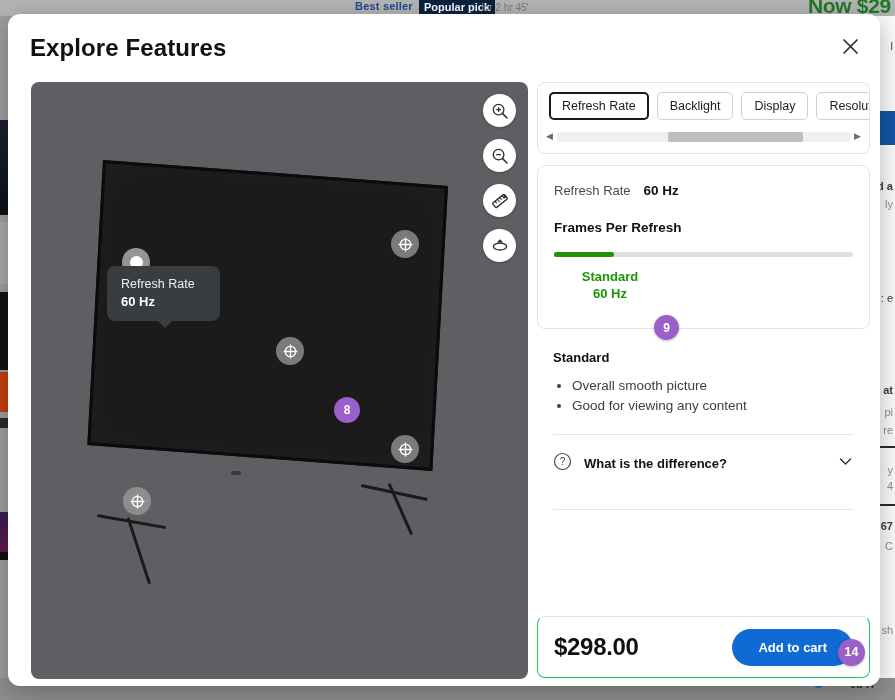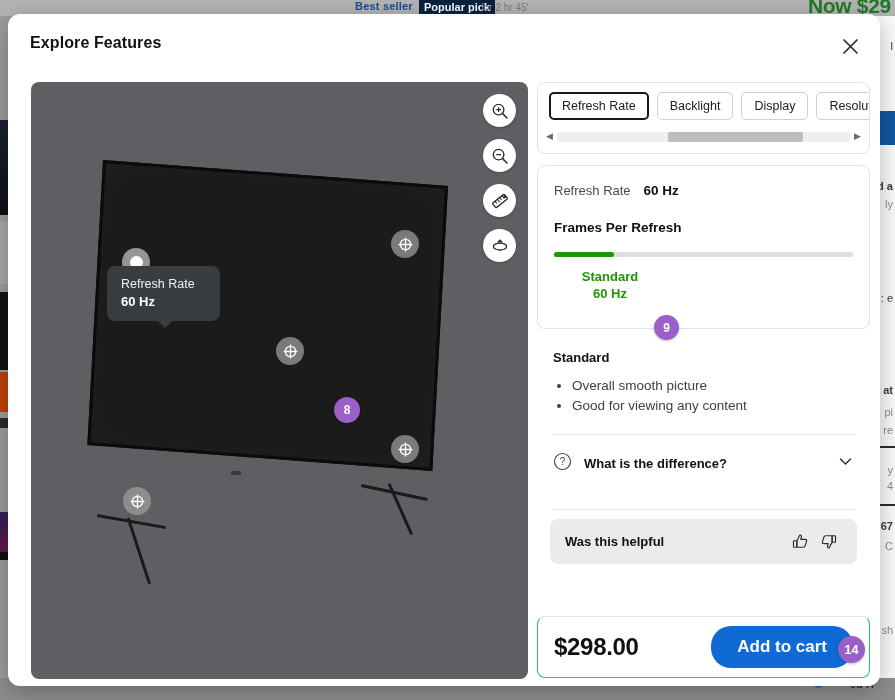--- a/index.html
+++ b/index.html
@@ -53,21 +53,21 @@
   #modal {
     position: absolute; left: 8px; top: 14px;
     width: 872px; height: 672px;
     background: #ffffff; border-radius: 12px;
     box-shadow: 0 6px 26px rgba(0,0,0,.28);
     overflow: hidden;
   }
   .modal-header { position: relative; height: 62px; }
   .modal-title {
     position: absolute; left: 22px; top: 20px;
-    font-size: 16px; font-weight: bold; color: #111; letter-spacing: .1px;
+    font-size: 24px; font-weight: bold; color: #111; letter-spacing: .1px;
   }
   .close-btn {
     position: absolute; right: 16px; top: 18px;
     width: 28px; height: 28px; display: flex; align-items: center; justify-content: center;
     cursor: pointer; color: #333; background: none; border: none;
   }
   .close-btn svg { display: block; }
 
   .modal-body { position: absolute; left: 0; top: 62px; right: 0; bottom: 0; }
 
@@ -210,21 +210,21 @@
   .helpful-btn { width: 28px; height: 28px; display: flex; align-items: center; justify-content: center; cursor: pointer; background: none; border: none; }
 
   .buy-card {
     position: absolute; left: 0; right: 0; bottom: 0; height: 62px;
     border: 1px solid #22c55e; border-top: 1px solid #e3e3e3; border-radius: 8px;
     background: #fff; display: flex; align-items: center; padding: 0 16px;
   }
   .price { flex: 1; font-size: 24px; font-weight: bold; color: #111; letter-spacing: -.3px; }
   .cart-btn {
     position: relative; background: #0f6ad6; color: #fff; border: none; border-radius: 20px;
-    padding: 11px 26px; font-size: 17px; font-weight: bold; cursor: pointer;
+    padding: 11px 26px; font-size: 13px; font-weight: bold; cursor: pointer;
     font-family: "Liberation Sans", sans-serif;
   }
   .cart-wrap { position: relative; }
 </style>
 </head>
 <body>
 
 <div id="bg-page">
   <div class="bg-strip-left">
     <div class="bg-thumb t1"></div>
@@ -419,37 +419,20 @@
         <span class="faq-q">What is the difference?</span>
         <span>
           <svg width="17" height="17" viewBox="0 0 17 17" aria-hidden="true">
             <path d="M3.5 6 L8.5 11 L13.5 6" stroke="#2b2b2b" stroke-width="1.4" fill="none" stroke-linecap="round" stroke-linejoin="round"></path>
           </svg>
         </span>
       </div>
 
       <div class="divider"></div>
 
-      <div class="helpful-bar">
-        <span class="helpful-text">Was this helpful</span>
-        <button class="helpful-btn">
-          <svg width="19" height="19" viewBox="0 0 20 20" aria-hidden="true">
-            <path d="M6.2 9.2 L9.2 3.4 C10.4 3 11.3 3.8 11 5 L10.3 7.7 L15 7.7 C16.2 7.7 16.8 8.7 16.4 9.6 L14.8 14.7 C14.6 15.6 13.9 16.1 13 16.1 L6.2 16.1 Z" stroke="#2b2b2b" stroke-width="1.2" fill="none" stroke-linejoin="round"></path>
-            <rect x="2.6" y="9.2" width="3.6" height="6.9" rx="0.8" stroke="#2b2b2b" stroke-width="1.2" fill="none"></rect>
-          </svg>
-        </button>
-        <button class="helpful-btn">
-          <svg width="19" height="19" viewBox="0 0 20 20" aria-hidden="true">
-            <g transform="rotate(180 10 10)">
-              <path d="M6.2 9.2 L9.2 3.4 C10.4 3 11.3 3.8 11 5 L10.3 7.7 L15 7.7 C16.2 7.7 16.8 8.7 16.4 9.6 L14.8 14.7 C14.6 15.6 13.9 16.1 13 16.1 L6.2 16.1 Z" stroke="#2b2b2b" stroke-width="1.2" fill="none" stroke-linejoin="round"></path>
-              <rect x="2.6" y="9.2" width="3.6" height="6.9" rx="0.8" stroke="#2b2b2b" stroke-width="1.2" fill="none"></rect>
-            </g>
-          </svg>
-        </button>
-      </div>
 
       <div class="buy-card">
         <span class="price">$298.00</span>
         <span class="cart-wrap">
           <button class="cart-btn">Add to cart</button>
           <span class="badge-purple" id="badge-10">14</span>
         </span>
       </div>
 
     </div>

